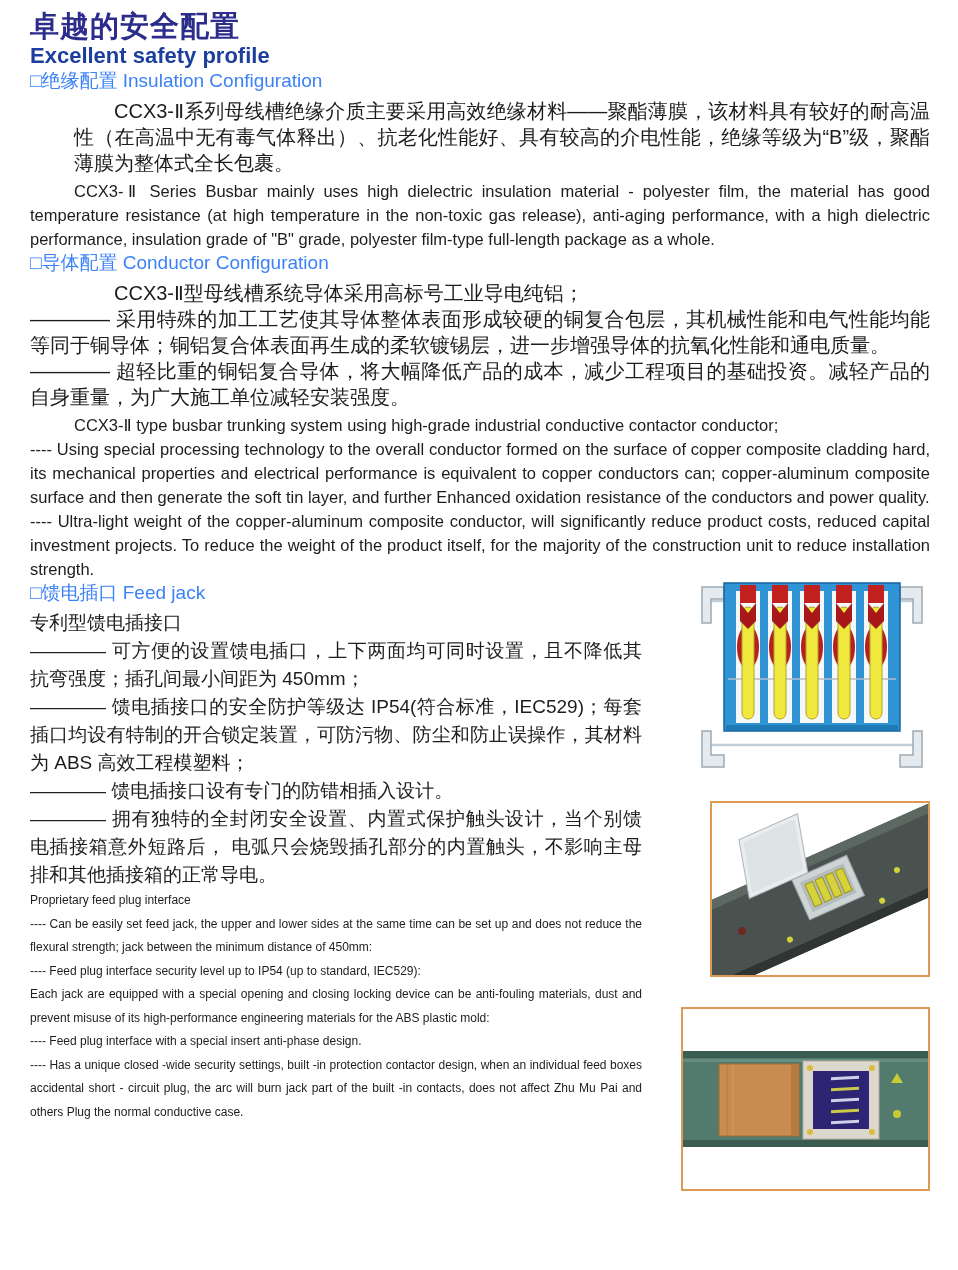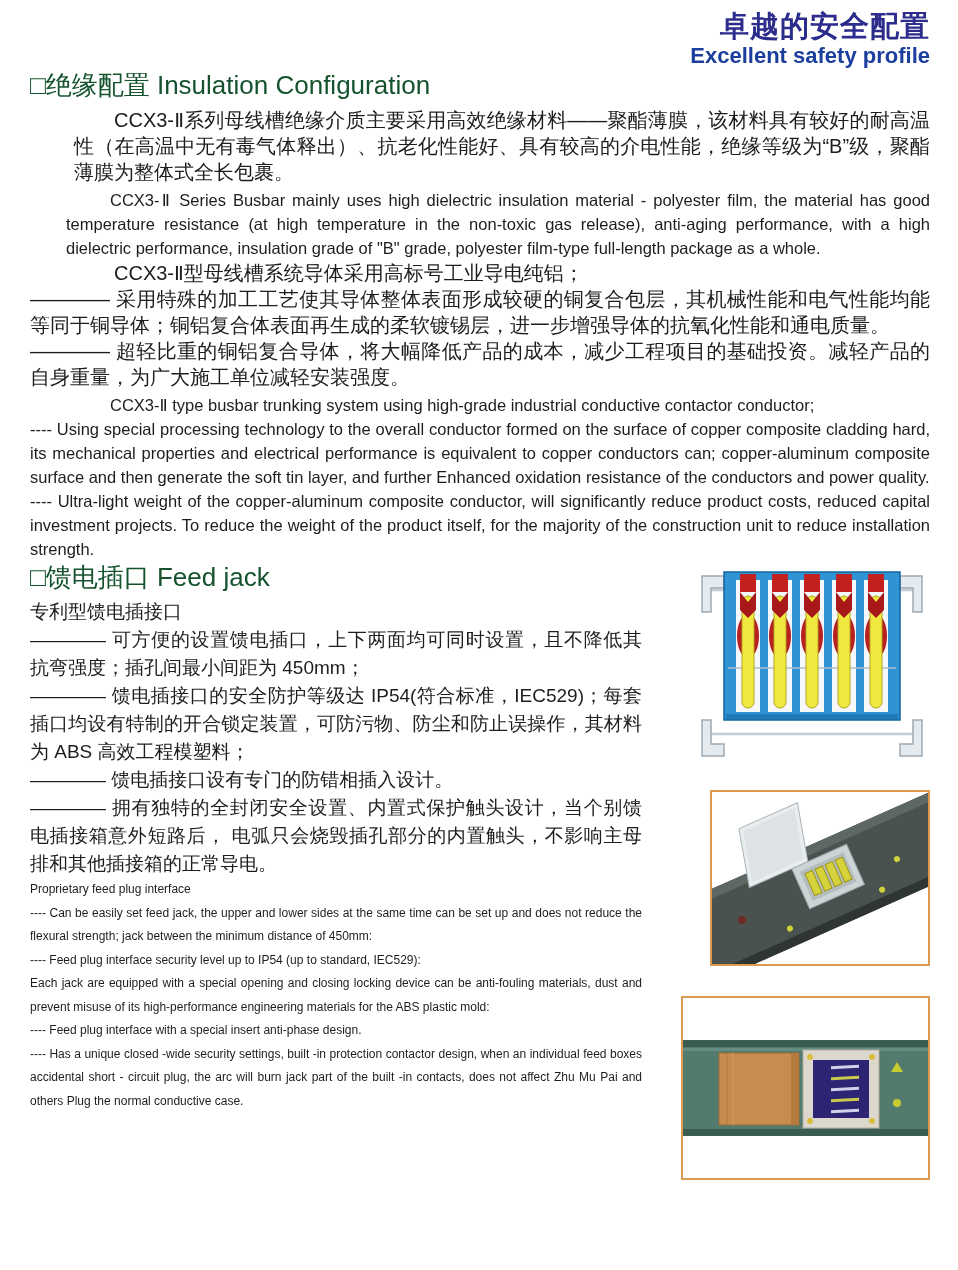--- a/index.html
+++ b/index.html
@@ -5,34 +5,34 @@
   * { box-sizing: border-box; }
   html,body { margin:0; padding:0; }
   body {
     width:958px; height:1270px; overflow:hidden;
     background:#ffffff; color:#1d1d1d;
     font-family:"Liberation Sans", "DejaVu Sans", sans-serif;
   }
   .page { width:958px; height:1270px; padding:10px 28px 0 30px; }
 
   
-  .hdr { text-align:right; line-height:1.12; }
+  .hdr { text-align:left; line-height:1.12; }
   .title-zh { font-size:29px; font-weight:bold; color:#2c2c8c; letter-spacing:1px; }
   .title-en { font-size:22px; font-weight:bold; color:#1c3f9e; margin-top:2px; }
 
   
-  h2.sec { font-size:26px; font-weight:normal; color:#14532d; margin:0 0 5px 0; line-height:1.25; }
+  h2.sec { font-size:19px; font-weight:normal; color:#3b82f6; margin:0 0 5px 0; line-height:1.25; }
   .mt { margin-top:12px; }
 
   p { margin:0; text-align:justify; }
   .zh { font-size:20px; line-height:26px; }
   .en { font-size:16.5px; line-height:24px; }
   .indent-zh { text-indent:40px;margin-left:44px; }
   .indent-en { text-indent:44px; }
-  .gap-top { margin-top:3px;margin-left:36px; }
+  .gap-top { margin-top:3px; }
 
   
   .fj-cols { display:flex; }
   .fj-text { width:614px; }
   .fj-imgs { width:270px; margin-left:18px; }
   .fj-zh { font-size:19px; line-height:28px; }
   .fj-en { font-size:12px; line-height:23.5px; }
 
   .img-diagram { width:228px; height:196px; margin:-30px 0 0 38px; }
   .photo { border:2px solid #dd9a52; background:#fff; }
@@ -50,20 +50,21 @@
     <div class="title-en">Excellent safety profile</div>
   </div>
 
   <section>
     <h2 class="sec">□绝缘配置 Insulation Configuration</h2>
     <p class="zh indent-zh">CCX3-Ⅱ系列母线槽绝缘介质主要采用高效绝缘材料——聚酯薄膜，该材料具有较好的耐高温性（在高温中无有毒气体释出）、抗老化性能好、具有较高的介电性能，绝缘等级为“B”级，聚酯薄膜为整体式全长包裹。</p>
     <p class="en indent-en gap-top">CCX3-Ⅱ Series Busbar mainly uses high dielectric insulation material - polyester film, the material has good temperature resistance (at high temperature in the non-toxic gas release), anti-aging performance, with a high dielectric performance, insulation grade of "B" grade, polyester film-type full-length package as a whole.</p>
   </section>
 
   <section>
+    <h2 class="sec mt">□导体配置 Conductor Configuration</h2>
     <p class="zh indent-zh">CCX3-Ⅱ型母线槽系统导体采用高标号工业导电纯铝；</p>
     <p class="zh">———— 采用特殊的加工工艺使其导体整体表面形成较硬的铜复合包层，其机械性能和电气性能均能等同于铜导体；铜铝复合体表面再生成的柔软镀锡层，进一步增强导体的抗氧化性能和通电质量。</p>
     <p class="zh">———— 超轻比重的铜铝复合导体，将大幅降低产品的成本，减少工程项目的基础投资。减轻产品的自身重量，为广大施工单位减轻安装强度。</p>
     <p class="en indent-en gap-top">CCX3-Ⅱ type busbar trunking system using high-grade industrial conductive contactor conductor;</p>
     <p class="en">---- Using special processing technology to the overall conductor formed on the surface of copper composite cladding hard, its mechanical properties and electrical performance is equivalent to copper conductors can; copper-aluminum composite surface and then generate the soft tin layer, and further Enhanced oxidation resistance of the conductors and power quality.</p>
     <p class="en">---- Ultra-light weight of the copper-aluminum composite conductor, will significantly reduce product costs, reduced capital investment projects. To reduce the weight of the product itself, for the majority of the construction unit to reduce installation strength.</p>
   </section>
 
   <section>
     <h2 class="sec mt">□馈电插口 Feed jack</h2>

